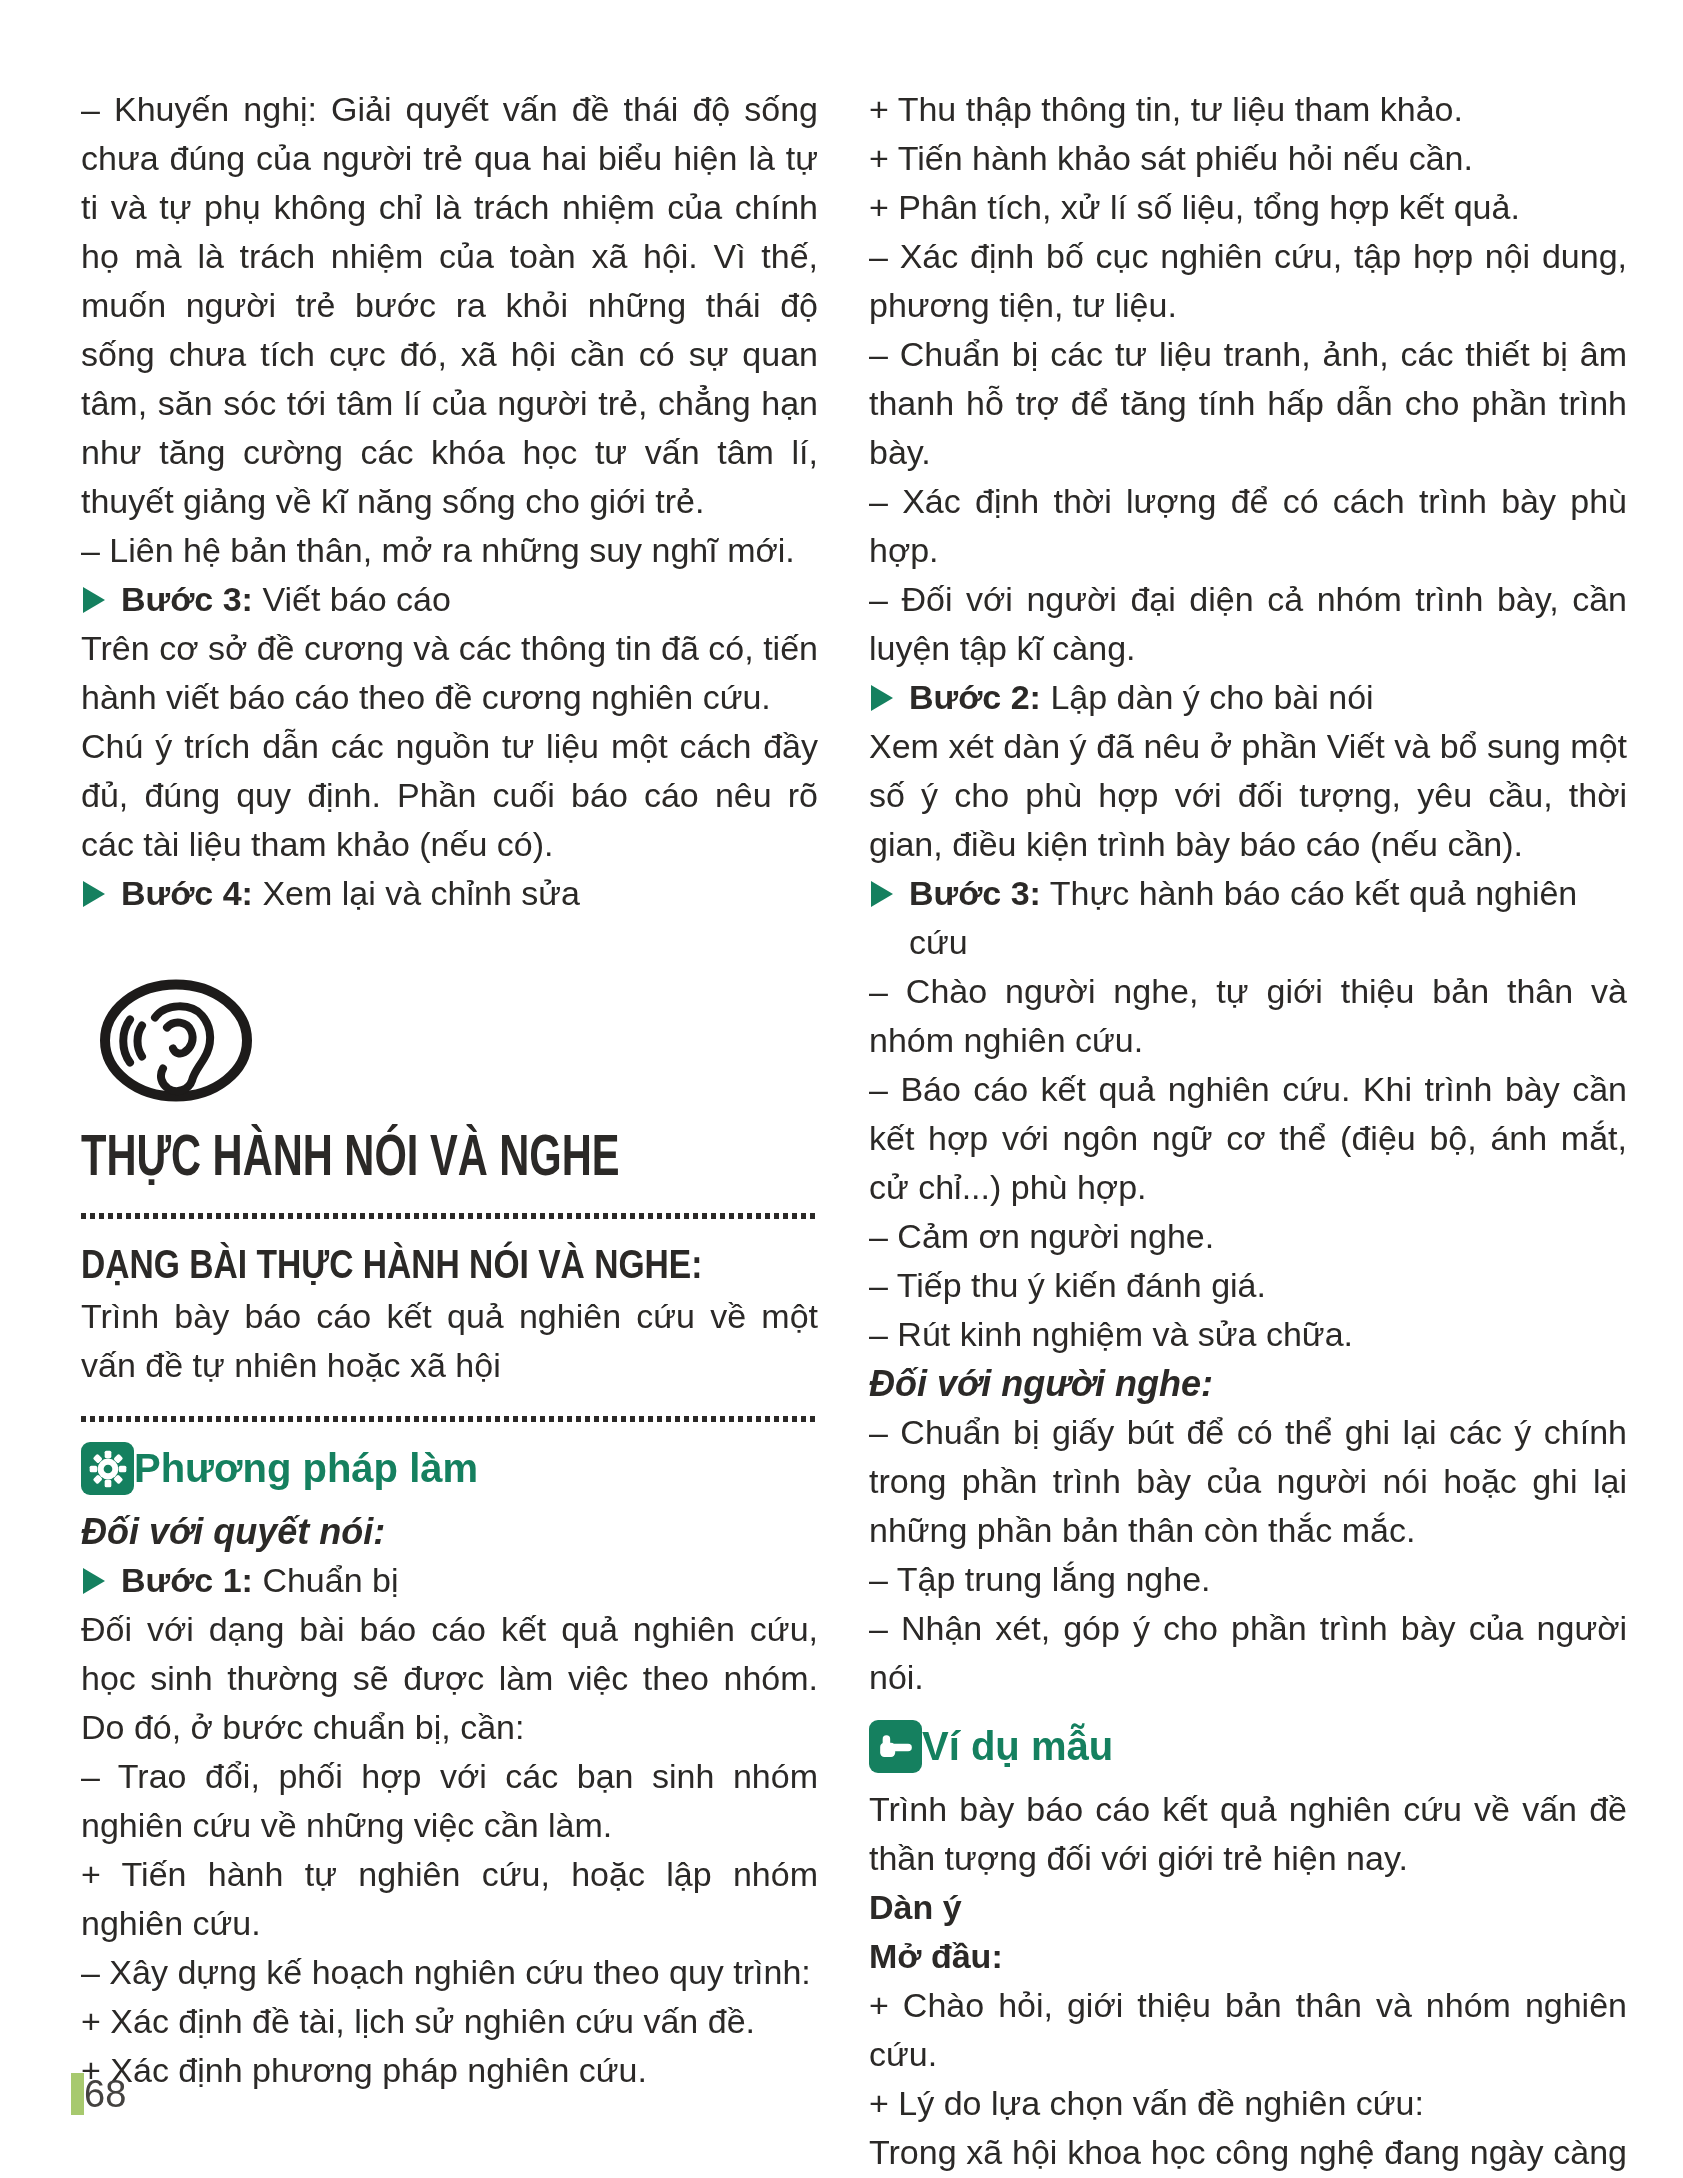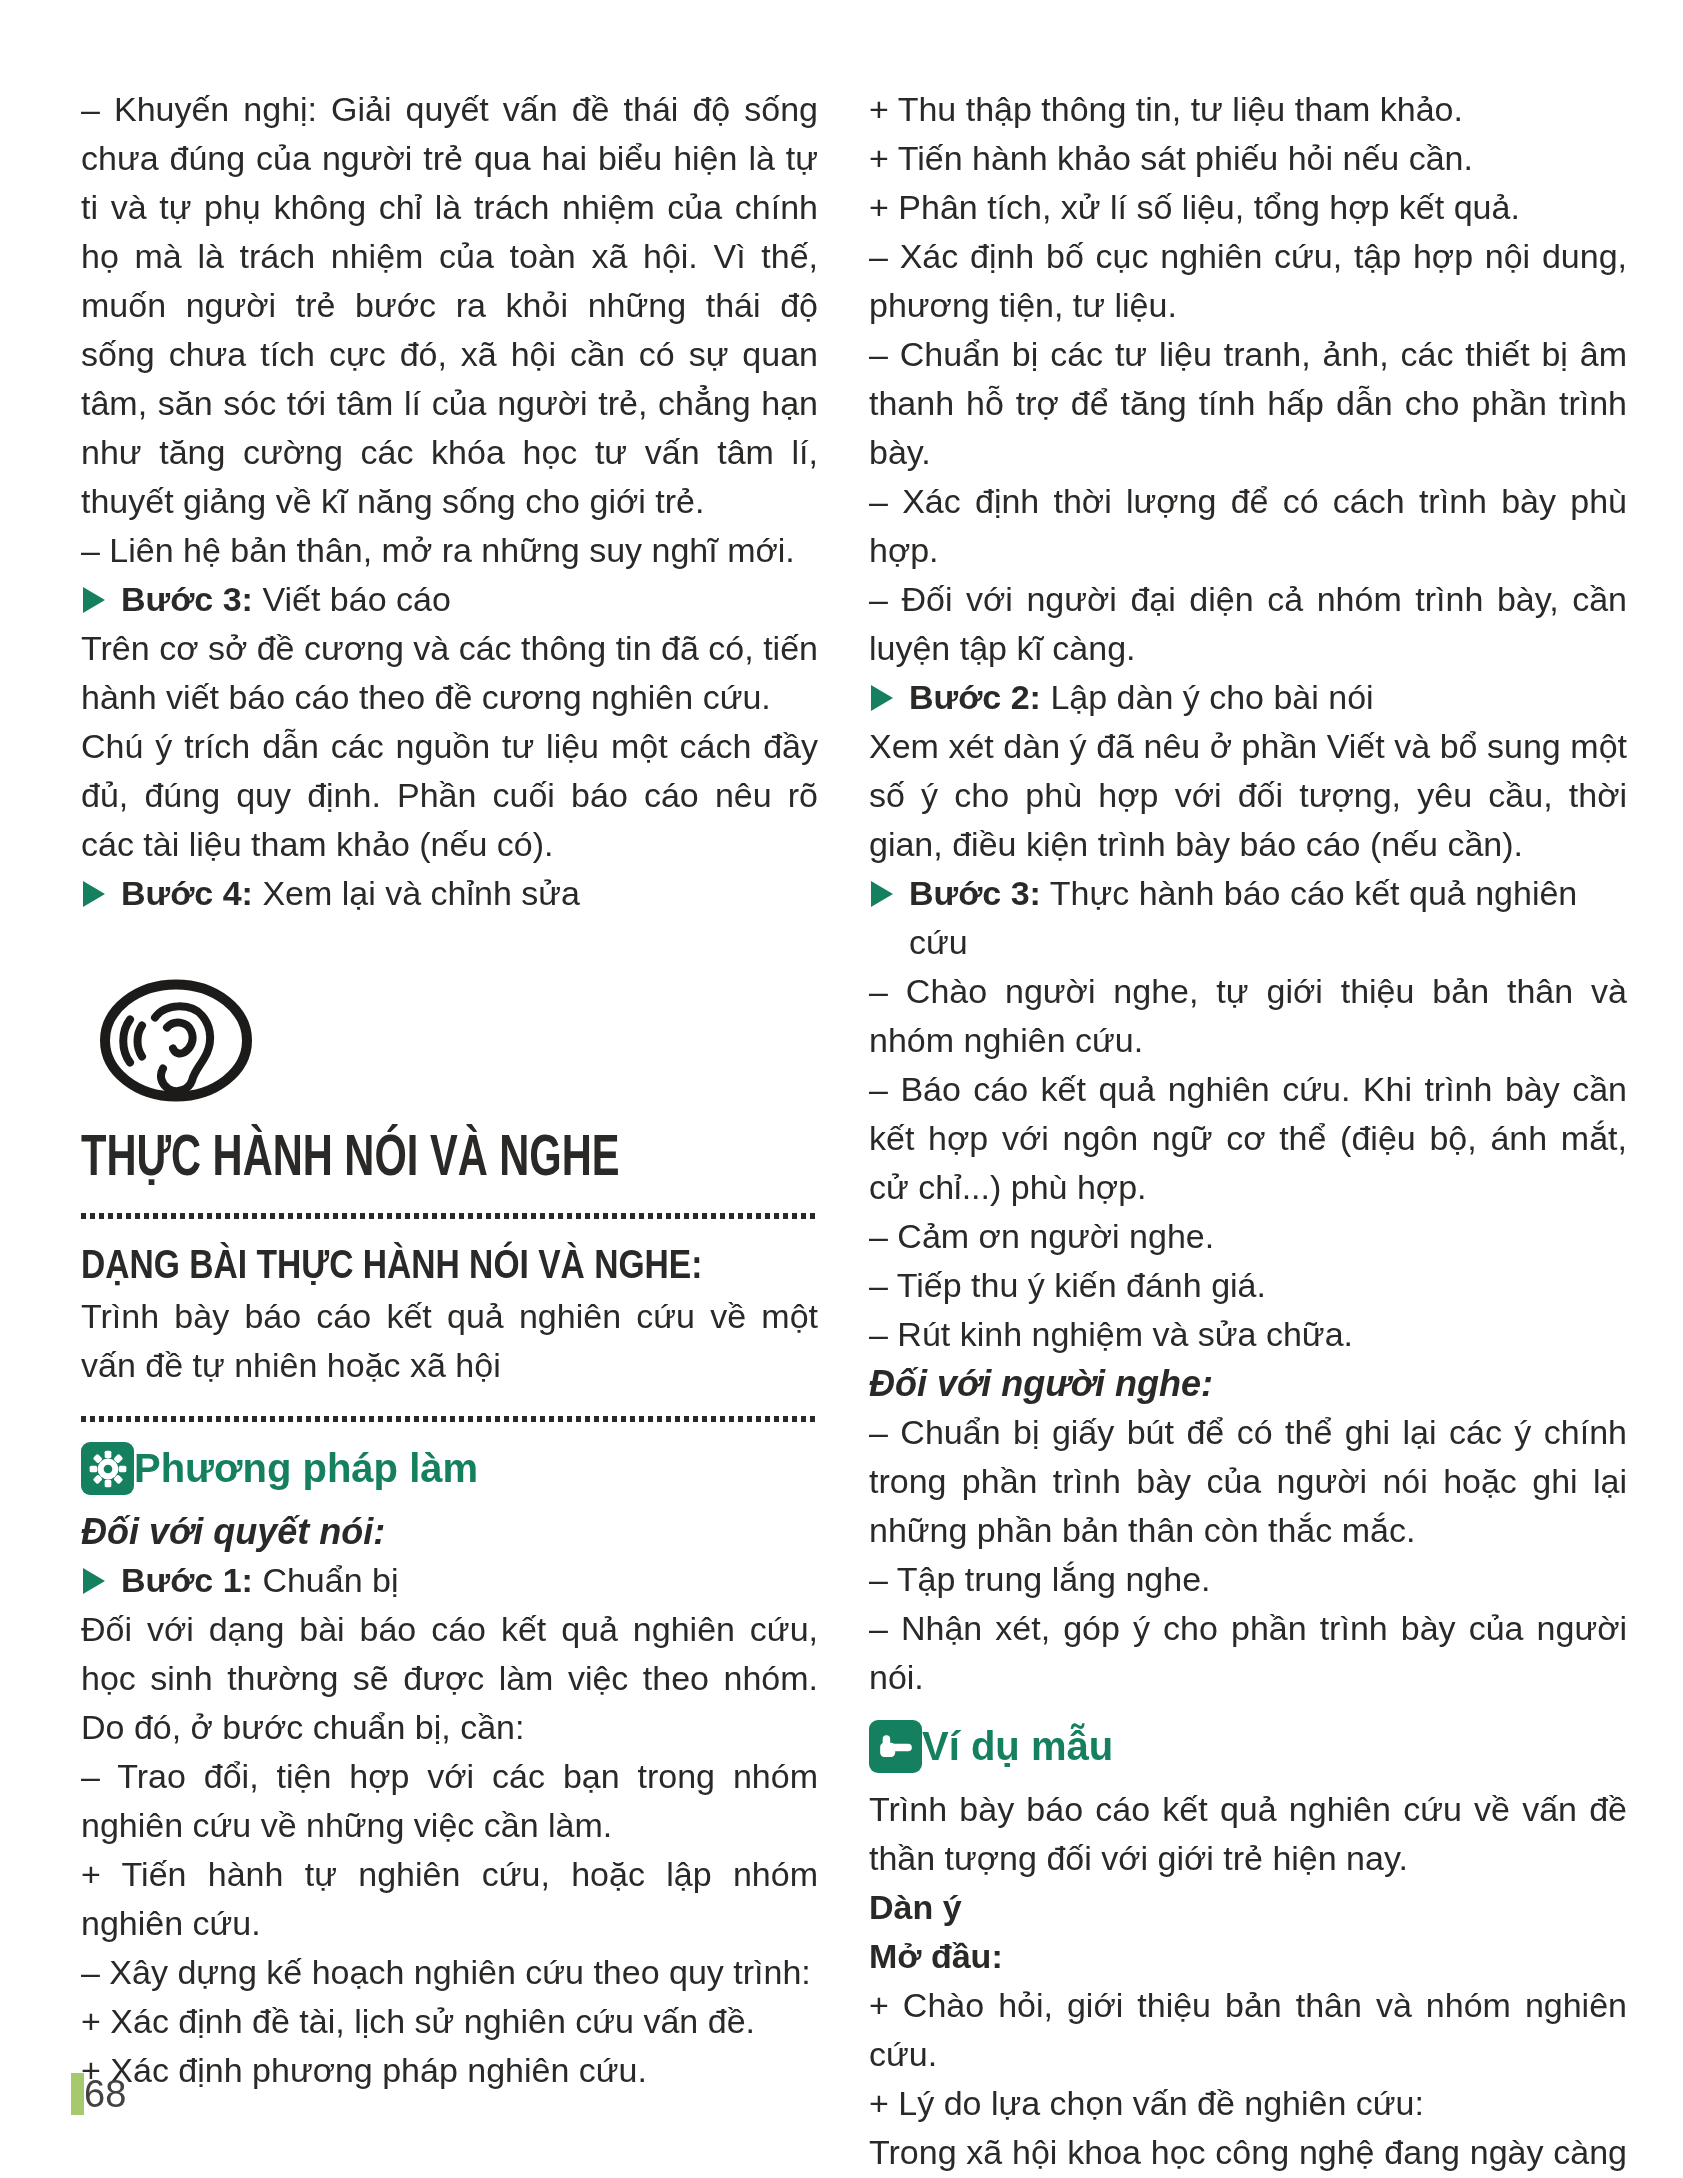--- a/index.html
+++ b/index.html
@@ -92,21 +92,21 @@
   </svg>
 </span>
         <span class="glabel">Phương pháp làm</span>
       </div>
       <p class="body bolditalic">Đối với quyết nói:</p>
       <div class="step">
         <span class="tri"></span>
         <p class="body"><b>Bước 1:</b> <span>Chuẩn bị</span></p>
       </div>
       <p class="body">Đối với dạng bài báo cáo kết quả nghiên cứu, học sinh thường sẽ được làm việc theo nhóm. Do đó, ở bước chuẩn bị, cần:</p>
-      <p class="body">– Trao đổi, tiện hợp với các bạn trong nhóm nghiên cứu về những việc cần làm.</p>
+      <p class="body">– Trao đổi, phối hợp với các bạn sinh nhóm nghiên cứu về những việc cần làm.</p>
       <p class="body">+ Tiến hành tự nghiên cứu, hoặc lập nhóm nghiên cứu.</p>
       <p class="body">– Xây dựng kế hoạch nghiên cứu theo quy trình:</p>
       <p class="body">+ Xác định đề tài, lịch sử nghiên cứu vấn đề.</p>
       <p class="body">+ Xác định phương pháp nghiên cứu.</p>
     </section>
   <section class="col col-right">
       <p class="body">+ Thu thập thông tin, tư liệu tham khảo.</p>
       <p class="body">+ Tiến hành khảo sát phiếu hỏi nếu cần.</p>
       <p class="body">+ Phân tích, xử lí số liệu, tổng hợp kết quả.</p>
       <p class="body">– Xác định bố cục nghiên cứu, tập hợp nội dung, phương tiện, tư liệu.</p>

